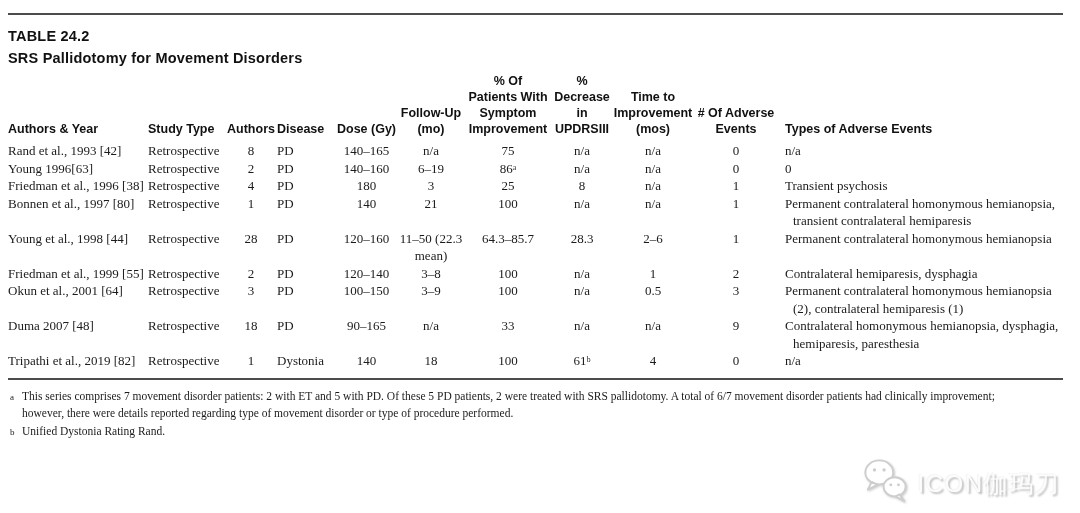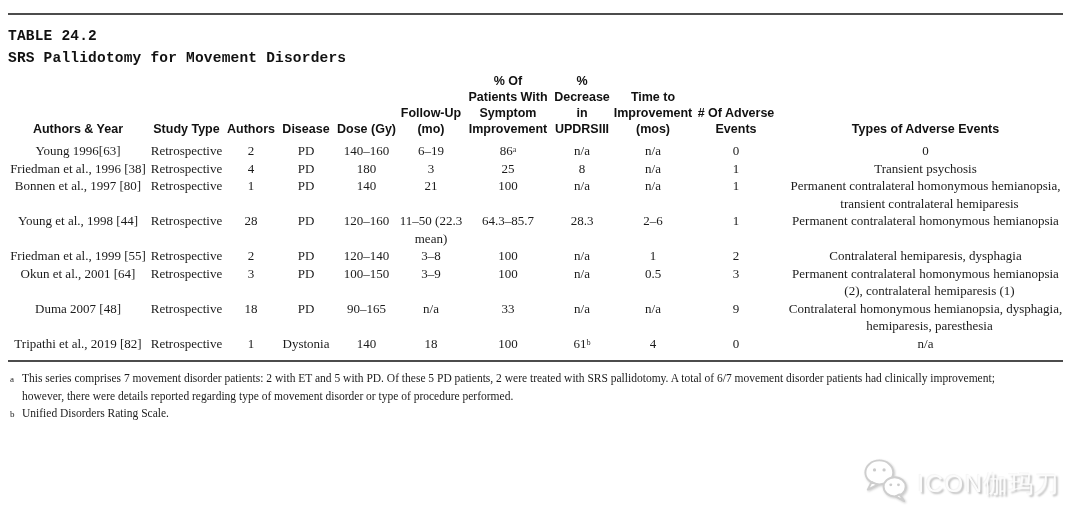--- a/index.html
+++ b/index.html
@@ -8,21 +8,21 @@
     font-family:"Liberation Serif", serif; color:#1b1b1b; position:relative;
   }
   .page { position:relative; width:1080px; height:513px; }
 
   .rule { height:2px; background:#4c4c4c; width:1055px; margin-left:8px; }
   .rule-top { margin-top:13px; }
   .rule-bottom { margin-top:8px; }
 
   .titles {
     margin:10px 0 0 8px;
-    font-family:Liberation Mono, monospace; font-weight:bold;
+    font-family:Liberation Sans, sans-serif; font-weight:bold;
     font-size:14.5px; line-height:22px; letter-spacing:0.2px; color:#111;
   }
 
   table.data {
     border-collapse:collapse; table-layout:fixed;
     width:1058px; margin-left:8px; margin-top:2px;
   }
   col.w0{width:140px} col.w1{width:77px} col.w2{width:52px} col.w3{width:58px}
   col.w4{width:63px} col.w5{width:66px} col.w6{width:88px} col.w7{width:60px}
   col.w8{width:82px} col.w9{width:84px} col.w10{width:288px}
@@ -33,21 +33,21 @@
     padding:2px 0 5px 0; white-space:pre-line; color:#111;
   }
   th.col10 { padding-left:7px; }
 
   td {
     font-size:13px; line-height:17.5px; vertical-align:top;
     white-space:pre; padding:0;
   }
   td.col10 { padding-left:15px; text-indent:-8px; }
   .ta-c { text-align:center; }
-  .ta-l { text-align:center; }
+  .ta-l { text-align:left; }
 
   .footnotes { margin:8px 0 0 8px; font-size:11.5px; line-height:17.5px; width:1056px; }
   .footnote { position:relative; padding-left:14px; white-space:pre-line; }
   .footnote sup { position:absolute; left:2px; top:1px; font-size:9px; }
 
   .watermark {
     position:absolute; right:20px; bottom:16px;
     display:flex; align-items:center; gap:9px;
     font-family:"Liberation Sans", sans-serif;
     font-size:24px; letter-spacing:1.5px; color:#fcfcfc;
@@ -102,20 +102,33 @@
           <th class="col8 ta-c">Time to
 Improvement
 (mos)</th>
           <th class="col9 ta-c"># Of Adverse
 Events</th>
           <th class="col10 ta-l">Types of Adverse Events</th>
         </tr>
     </thead>
     <tbody>
         <tr>
+          <td class="col0 ta-l">Rand et al., 1993 [42]</td>
+          <td class="col1 ta-l">Retrospective</td>
+          <td class="col2 ta-c">8</td>
+          <td class="col3 ta-l">PD</td>
+          <td class="col4 ta-c">140–165</td>
+          <td class="col5 ta-c">n/a</td>
+          <td class="col6 ta-c">75</td>
+          <td class="col7 ta-c">n/a</td>
+          <td class="col8 ta-c">n/a</td>
+          <td class="col9 ta-c">0</td>
+          <td class="col10 ta-l">n/a</td>
+        </tr>
+        <tr>
           <td class="col0 ta-l">Young 1996[63]</td>
           <td class="col1 ta-l">Retrospective</td>
           <td class="col2 ta-c">2</td>
           <td class="col3 ta-l">PD</td>
           <td class="col4 ta-c">140–160</td>
           <td class="col5 ta-c">6–19</td>
           <td class="col6 ta-c">86ᵃ</td>
           <td class="col7 ta-c">n/a</td>
           <td class="col8 ta-c">n/a</td>
           <td class="col9 ta-c">0</td>
@@ -217,21 +230,21 @@
           <td class="col10 ta-l">n/a</td>
         </tr>
       </tbody>
   </table>
 
   <div class="rule rule-bottom"></div>
 
   <div class="footnotes">
       <div class="footnote"><sup>a</sup><span>This series comprises 7 movement disorder patients: 2 with ET and 5 with PD. Of these 5 PD patients, 2 were treated with SRS pallidotomy. A total of 6/7 movement disorder patients had clinically improvement;
 however, there were details reported regarding type of movement disorder or type of procedure performed.</span></div>
-      <div class="footnote"><sup>b</sup><span>Unified Disorders Rating Scale.</span></div>
+      <div class="footnote"><sup>b</sup><span>Unified Dystonia Rating Rand.</span></div>
     </div>
 
   <div class="watermark">
     <span>
       <svg width="46" height="46" viewBox="0 0 48 48" xmlns="http://www.w3.org/2000/svg">
         <g fill="#ffffff" stroke="#cccccc" stroke-width="2">
           <ellipse cx="17" cy="15" rx="14.5" ry="12.5"></ellipse>
           <path d="M9 25 L5 33 L15 28 Z" stroke-linejoin="round"></path>
           <ellipse cx="33" cy="30" rx="11.5" ry="10"></ellipse>
           <path d="M38 38 L43 45 L34 40 Z" stroke-linejoin="round"></path>

